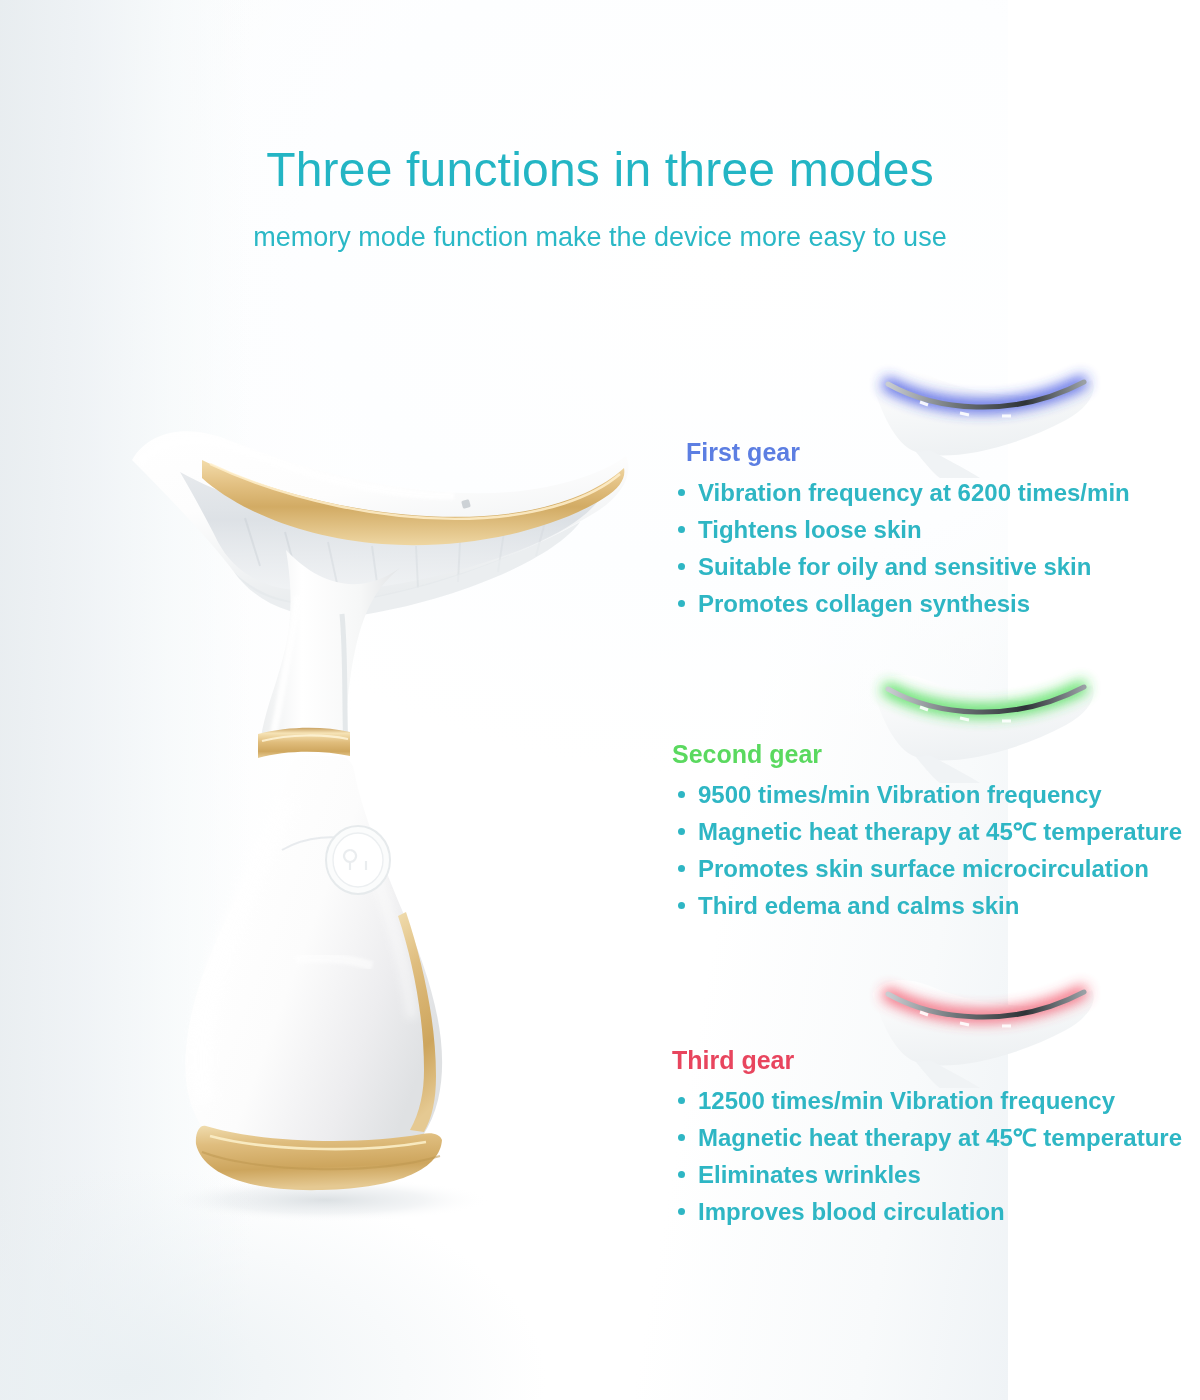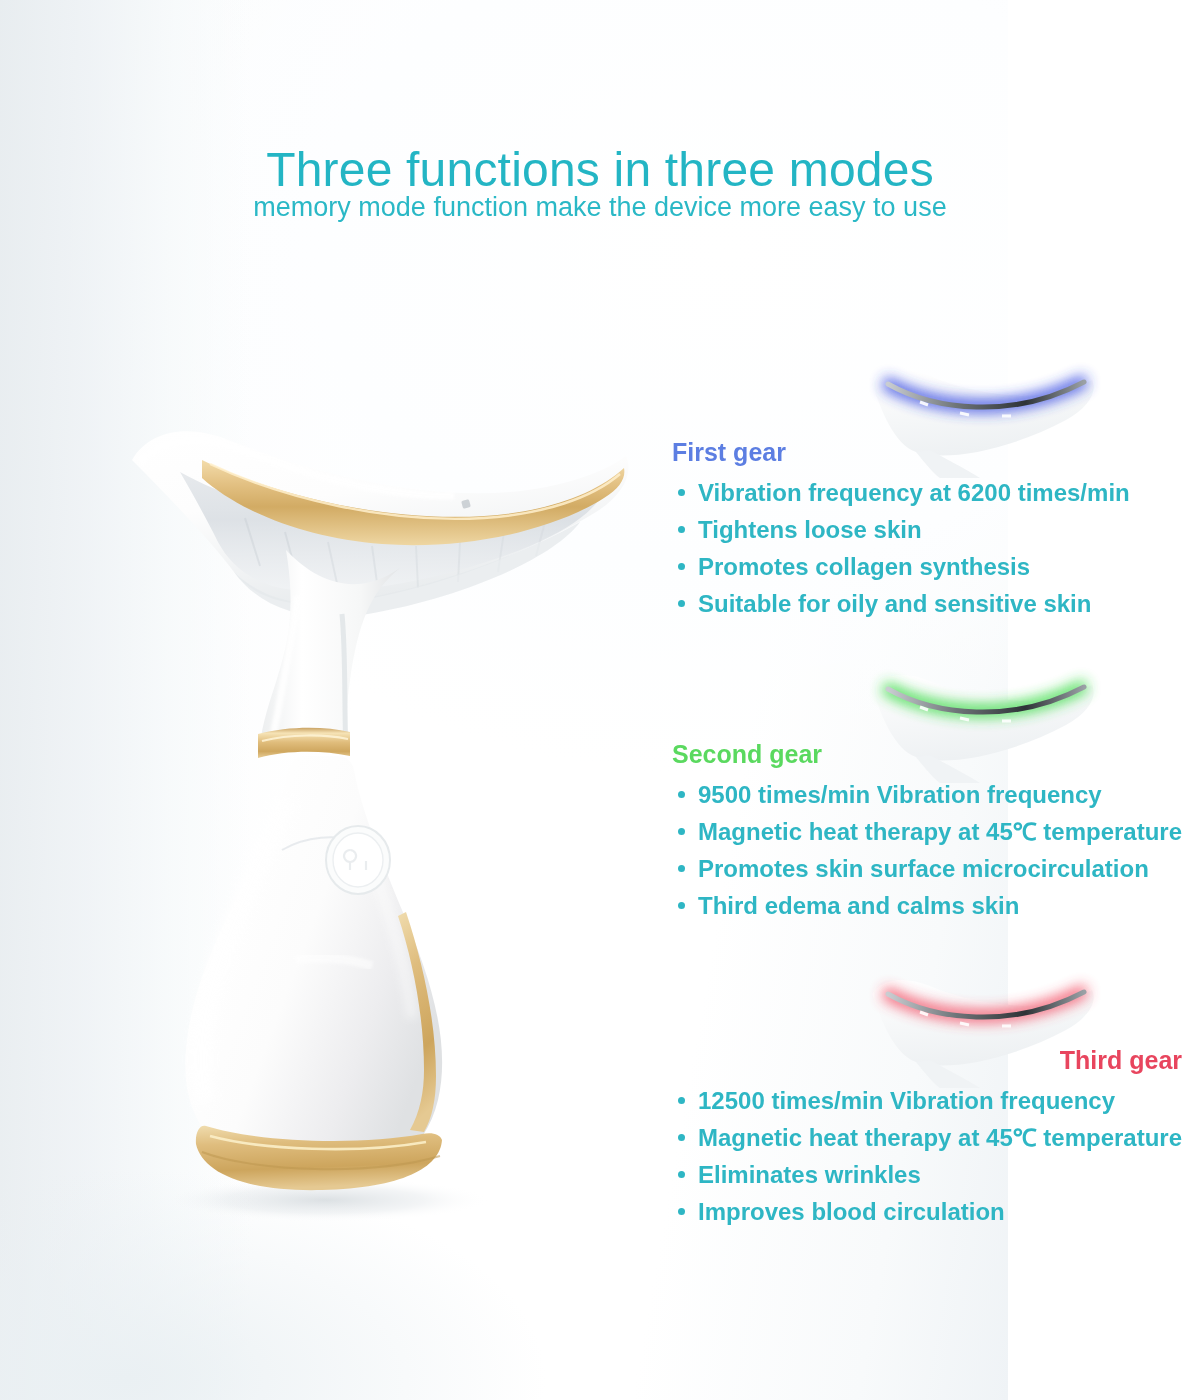--- a/index.html
+++ b/index.html
@@ -30,31 +30,32 @@
     background:radial-gradient(ellipse 600px 300px at 18% 95%, #eaf0f3 0%, rgba(240,245,248,0) 70%);
   }
 
   
   #header { position:absolute; left:0; top:146; width:1200px; text-align:center; }
   #title {
     font-size:48px; font-weight:400; letter-spacing:.2px;
     color:#23b5c4; line-height:1.0; white-space:nowrap;
   }
   #subtitle {
+    margin-top:30px;
     font-size:27px; font-weight:400; color:#2ab8c6;
     line-height:1.0; white-space:nowrap;
   }
 
   
   .gear-block { position:absolute; }
   .gear-heading {
     font-size:25px; font-weight:700; line-height:1.0;
     margin-bottom:16px;
   }
-  .g1 .gear-heading { color:#5c7ee2; }
+  .g1 .gear-heading { color:#5c7ee2;margin-left:14px; }
   .g2 .gear-heading { color:#5ad95f; }
   .g3 .gear-heading { color:#e8455e; }
 
   .bullets { list-style:none; }
   .bullets li {
     display:flex; align-items:flex-start;
     font-size:24px; font-weight:700; color:#2eb6c4;
     line-height:1.0; margin-bottom:13px; white-space:nowrap;
   }
   .bullets li .dot {
@@ -319,25 +320,25 @@
       <li>
         <span class="dot"></span>
         <span>Vibration frequency at 6200 times/min</span>
       </li>
       <li>
         <span class="dot"></span>
         <span>Tightens loose skin</span>
       </li>
       <li>
         <span class="dot"></span>
+        <span>Suitable for oily and sensitive skin</span>
+      </li>
+      <li>
+        <span class="dot"></span>
         <span>Promotes collagen synthesis</span>
-      </li>
-      <li>
-        <span class="dot"></span>
-        <span>Suitable for oily and sensitive skin</span>
       </li>
     </ul>
   </div>
 
   <div class="gear-block g2" style="left:672px; top:742px;">
     <div class="gear-heading">Second gear</div>
     <ul class="bullets">
       <li>
         <span class="dot"></span>
         <span>9500 times/min Vibration frequency</span>
@@ -350,21 +351,21 @@
         <span class="dot"></span>
         <span>Promotes skin surface microcirculation</span>
       </li>
       <li>
         <span class="dot"></span>
         <span>Third edema and calms skin</span>
       </li>
     </ul>
   </div>
 
-  <div class="gear-block g3" style="left:672px; top:1048px;text-align:right;">
+  <div class="gear-block g3" style="left:672px; top:1048px;">
     <div class="gear-heading">Third gear</div>
     <ul class="bullets">
       <li>
         <span class="dot"></span>
         <span>12500 times/min Vibration frequency</span>
       </li>
       <li>
         <span class="dot"></span>
         <span>Magnetic heat therapy at 45℃ temperature</span>
       </li>

